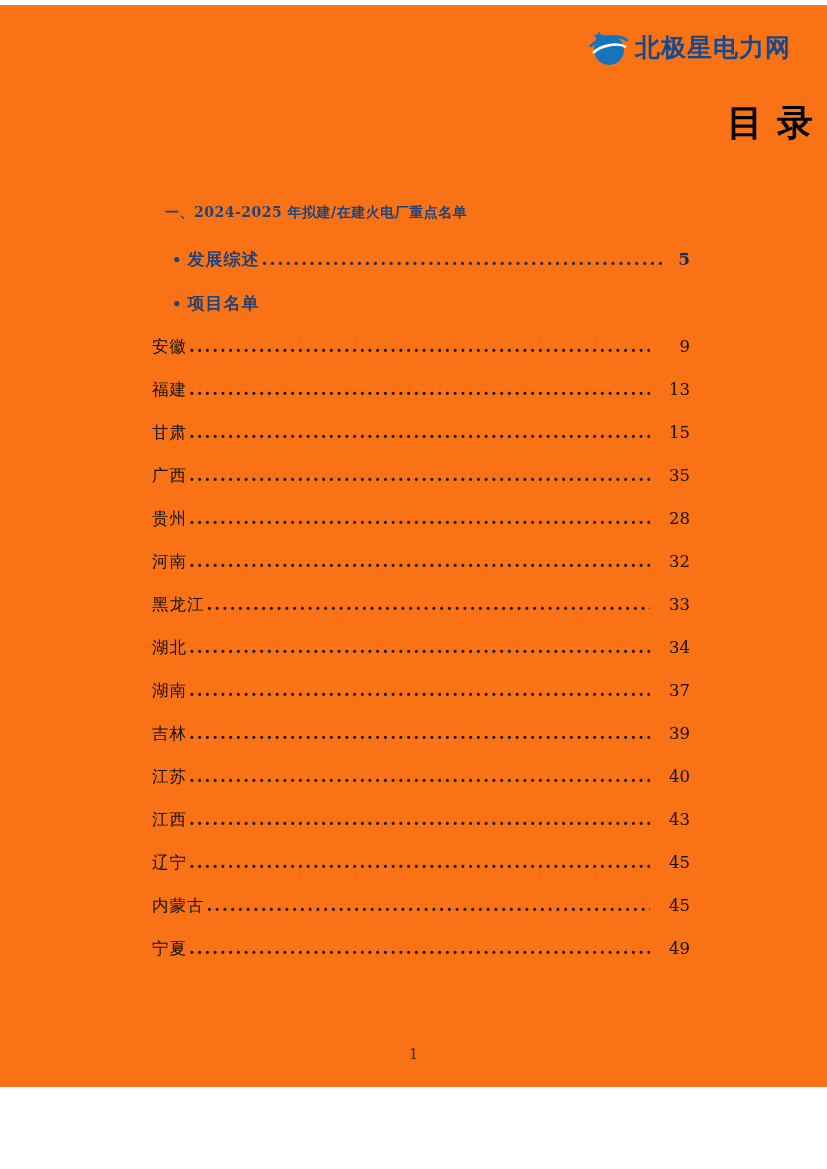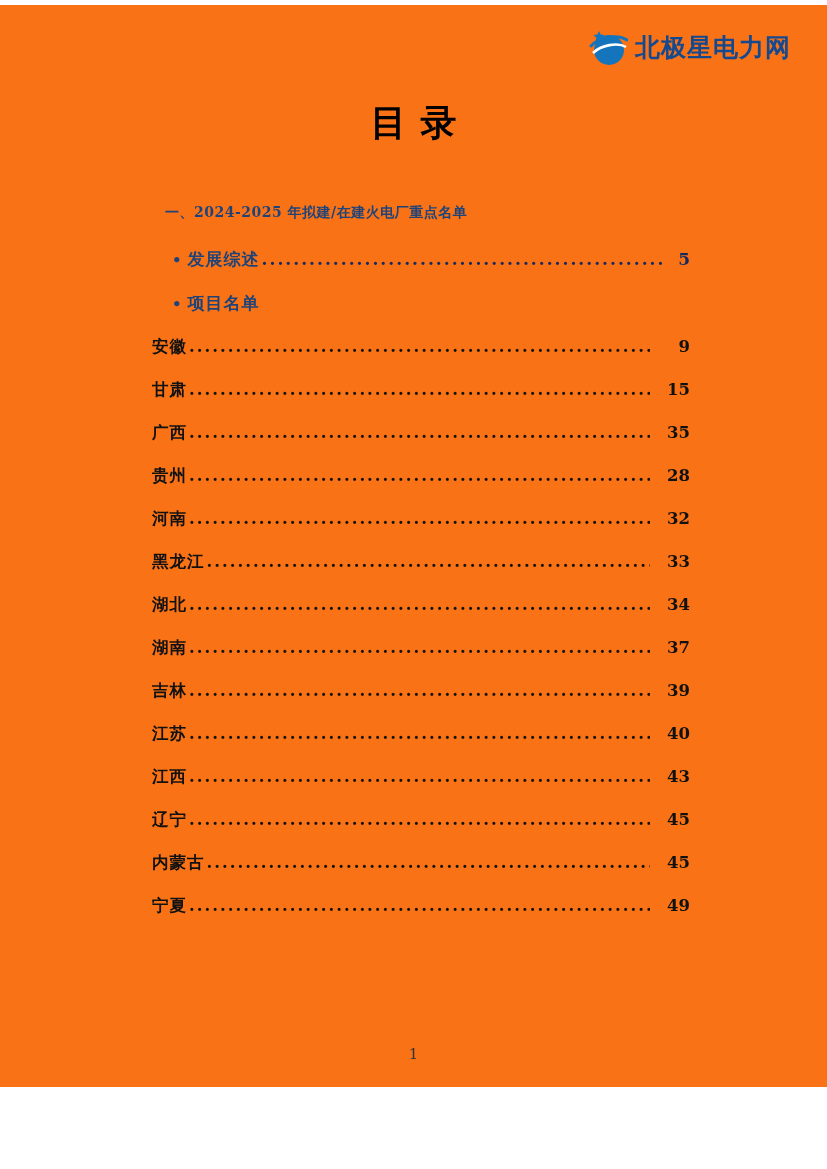--- a/index.html
+++ b/index.html
@@ -17,40 +17,40 @@
     position:absolute; top:22px; right:36px;
     display:flex; align-items:center; gap:7px;
   }
   .logo-text {
     font-family:"Liberation Sans","DejaVu Sans",sans-serif;
     font-weight:bold; font-size:25px; color:#15498f;
     letter-spacing:1px; line-height:1;
   }
   
   .doc-title {
-    padding-top:94px; text-align:center;
+    padding-top:94px; text-align:right;
     font-size:36px; font-weight:bold; color:#000000;
     letter-spacing:14px; text-indent:14px;
   }
   
   .content { width:538px; margin:56px 0 0 152px; }
   .section-heading {
     color:#1f4379; font-size:14px; font-weight:bold;
     padding-left:13px; margin-bottom:28px; letter-spacing:0.5px;
   }
   .subitems { margin-bottom:22px; }
   .subitem {
     display:flex; align-items:baseline;
     color:#1f4379; font-weight:bold; font-size:17px;
     padding-left:20px; margin-bottom:25px; line-height:18px;
   }
   .subitem .bullet { margin-right:6px; font-size:15px; }
   .toc-row {
     display:flex; align-items:baseline;
-    font-size:16.5px; font-weight:bold; color:#111111;
+    font-size:16.5px; font-weight:normal; color:#111111;
     margin-bottom:26px; line-height:17px;
   }
   .toc-label { white-space:nowrap; letter-spacing:1px; }
   .toc-dots {
     flex:1; overflow:hidden; white-space:nowrap;
     margin:0 2px; color:#111111; font-weight:bold;
   }
   .toc-dots::after {
     content:"....................................................................................................................................................................................";
     letter-spacing:2px;
@@ -93,20 +93,25 @@
         <div class="subitem">
           <span class="bullet">•</span>
           <span class="toc-label">项目名单</span>
         </div>
       </div>
     <div class="entries">
         <div class="toc-row">
           <span class="toc-label">安徽</span>
           <span class="toc-dots"></span>
           <span class="toc-page">9</span>
+        </div>
+        <div class="toc-row">
+          <span class="toc-label">福建</span>
+          <span class="toc-dots"></span>
+          <span class="toc-page">13</span>
         </div>
         <div class="toc-row">
           <span class="toc-label">甘肃</span>
           <span class="toc-dots"></span>
           <span class="toc-page">15</span>
         </div>
         <div class="toc-row">
           <span class="toc-label">广西</span>
           <span class="toc-dots"></span>
           <span class="toc-page">35</span>

